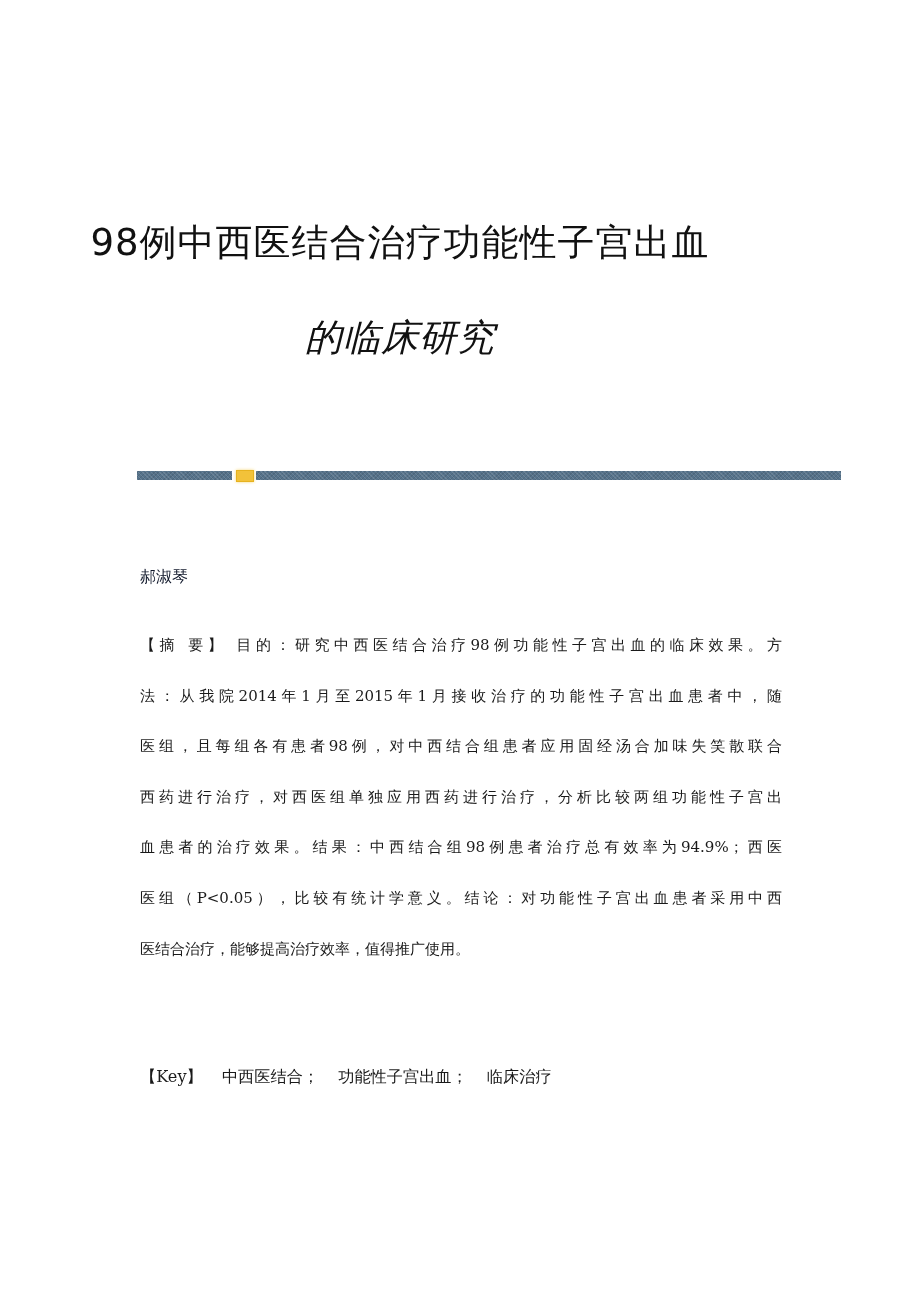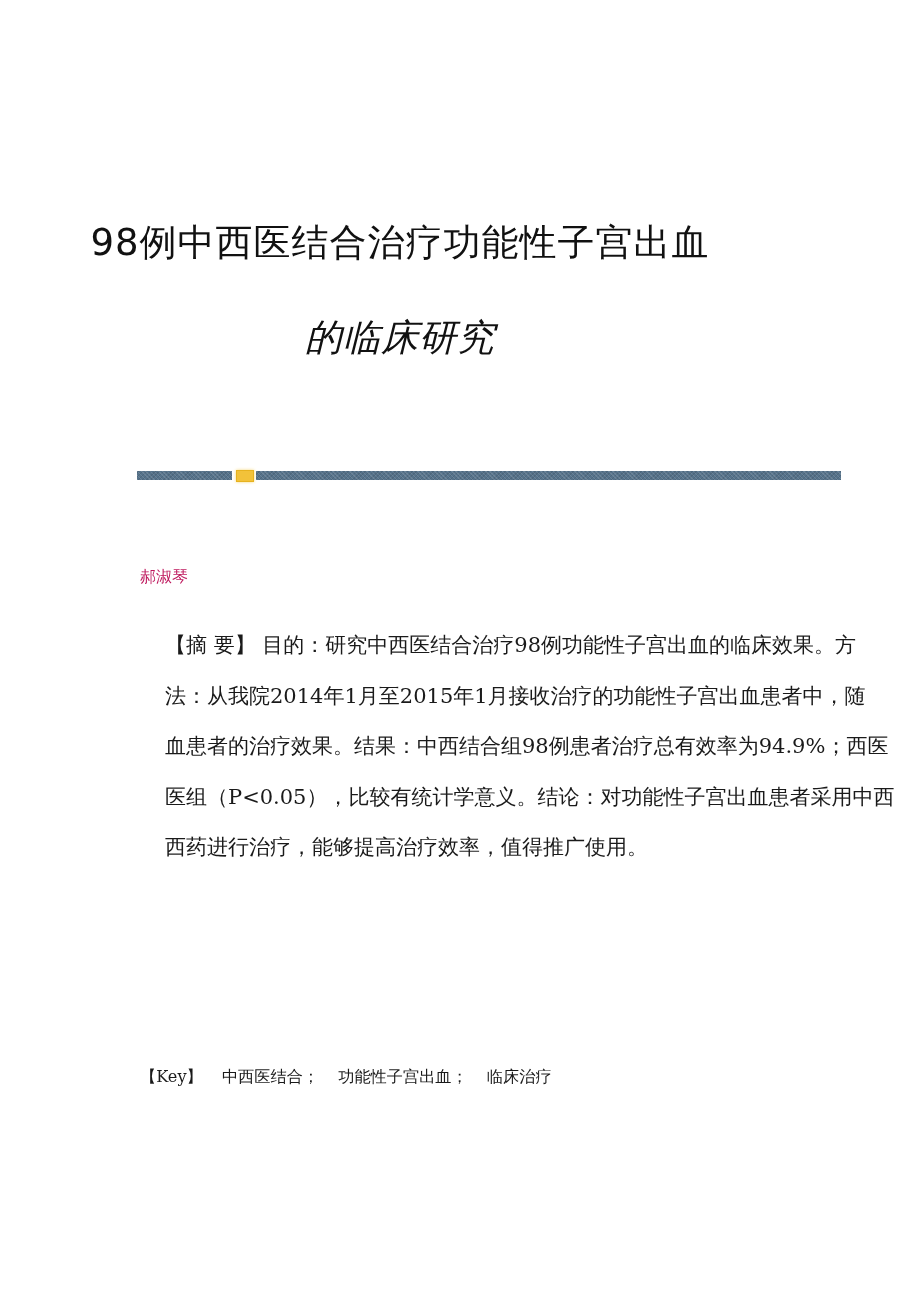--- a/index.html
+++ b/index.html
@@ -57,34 +57,33 @@
       background: #f2c23a;
       border: 1px solid #e7b21f;
       box-shadow: 0 0 3px #f5d77a;
     }
 
     .author {
       position: absolute;
       top: 567px;
       left: 140px;
       font-size: 16px;
-      color: #be185d;
+      color: #0f172a;
     }
 
     .abstract {
       position: absolute;
       top: 620px;
       left: 140px;
       width: 642px;
-      font-size: 21px;
+      font-size: 15px;
       line-height: 50.6px;
       color: #1a1a1a;
       text-align: justify;
       text-justify: inter-character;
-      margin-left: 25px;
     }
     .abstract .line {
       display: block;
       height: 50.6px;
       white-space: nowrap;
       text-align-last: justify;
     }
     .abstract .line.last {
       text-align-last: left;
     }
@@ -110,23 +109,25 @@
   <div class="bar bar-left"></div>
   <div class="ornament"></div>
   <div class="bar bar-right"></div>
 </div>
 
 <div class="author">郝淑琴</div>
 
 <div class="abstract">
   <span class="line"><span class="label-text">【摘 要】</span><span> 目的：研究中西医结合治疗98例功能性子宫出血的临床效果。方</span></span>
   <span class="line">法：从我院2014年1月至2015年1月接收治疗的功能性子宫出血患者中，随</span>
+  <span class="line">医组，且每组各有患者98例，对中西结合组患者应用固经汤合加味失笑散联合</span>
+  <span class="line">西药进行治疗，对西医组单独应用西药进行治疗，分析比较两组功能性子宫出</span>
   <span class="line">血患者的治疗效果。结果：中西结合组98例患者治疗总有效率为94.9%；西医</span>
   <span class="line">医组（P&lt;0.05），比较有统计学意义。结论：对功能性子宫出血患者采用中西</span>
-  <span class="line last">西药进行治疗，能够提高治疗效率，值得推广使用。</span>
+  <span class="line last">医结合治疗，能够提高治疗效率，值得推广使用。</span>
 </div>
 
 <div class="keywords">
   <span>【Key】</span>
   <span class="kw">中西医结合；</span>
   <span class="kw">功能性子宫出血；</span>
   <span class="kw">临床治疗</span>
 </div>
 
 </body></html>

